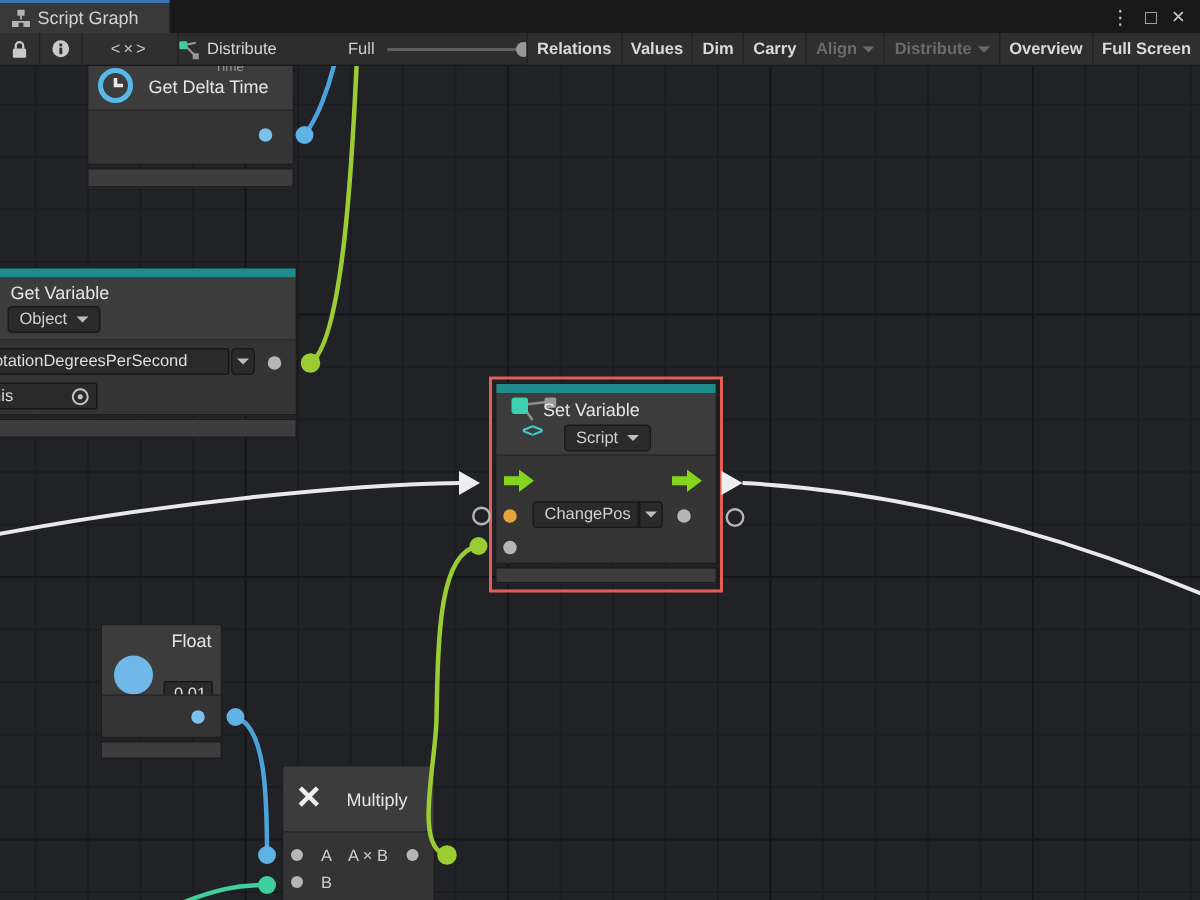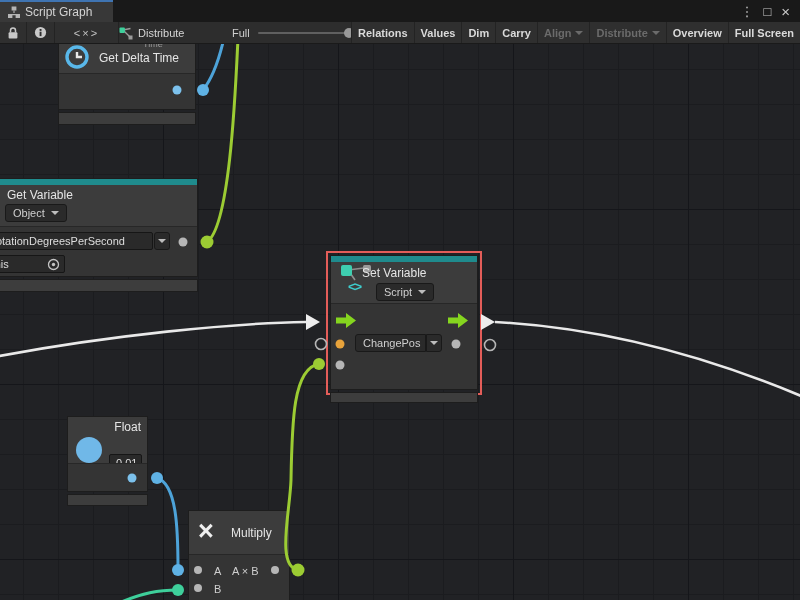--- a/index.html
+++ b/index.html
@@ -215,21 +215,21 @@
             <rect x="2" y="1" width="11" height="11" rx="2" fill="#3ecfb0"></rect>
             <rect x="24" y="1" width="8" height="7" rx="1.5" fill="#9a9a9a"></rect>
           </svg>
           <div style="position:absolute;left:17px;top:17px;color:#3ecfcf;font-size:13px;font-weight:bold;letter-spacing:-1px;">&lt;&gt;</div>
           <div style="position:absolute;left:31px;top:4px;" class="title">Set Variable</div>
           <div class="dropdown" style="position:absolute;left:45px;top:21px;">
             <span>Script</span>
             <span class="tri-down"></span>
           </div>
         </div>
-        <div class="n-body" style="height:86px;text-align:center;">
+        <div class="n-body" style="height:72px;text-align:center;">
           <svg width="22" height="15" viewBox="0 0 22 15" style="position:absolute;left:5px;top:9px;">
             <path d="M0 4.5 h10 V0 l10 7.5 -10 7.5 v-4.5 H0 z" fill="#85d51f"></path>
           </svg>
           <svg width="22" height="15" viewBox="0 0 22 15" style="position:absolute;right:7px;top:9px;">
             <path d="M0 4.5 h10 V0 l10 7.5 -10 7.5 v-4.5 H0 z" fill="#85d51f"></path>
           </svg>
           <div class="dropdown" style="position:absolute;left:24px;top:30px;width:71px;border-radius:3px 0 0 3px;">
             <span>ChangePos</span>
           </div>
           <div class="dropdown" style="position:absolute;left:95px;top:30px;width:16px;padding:0;justify-content:center;border-radius:0 3px 3px 0;border-left:1px solid #191919;">

